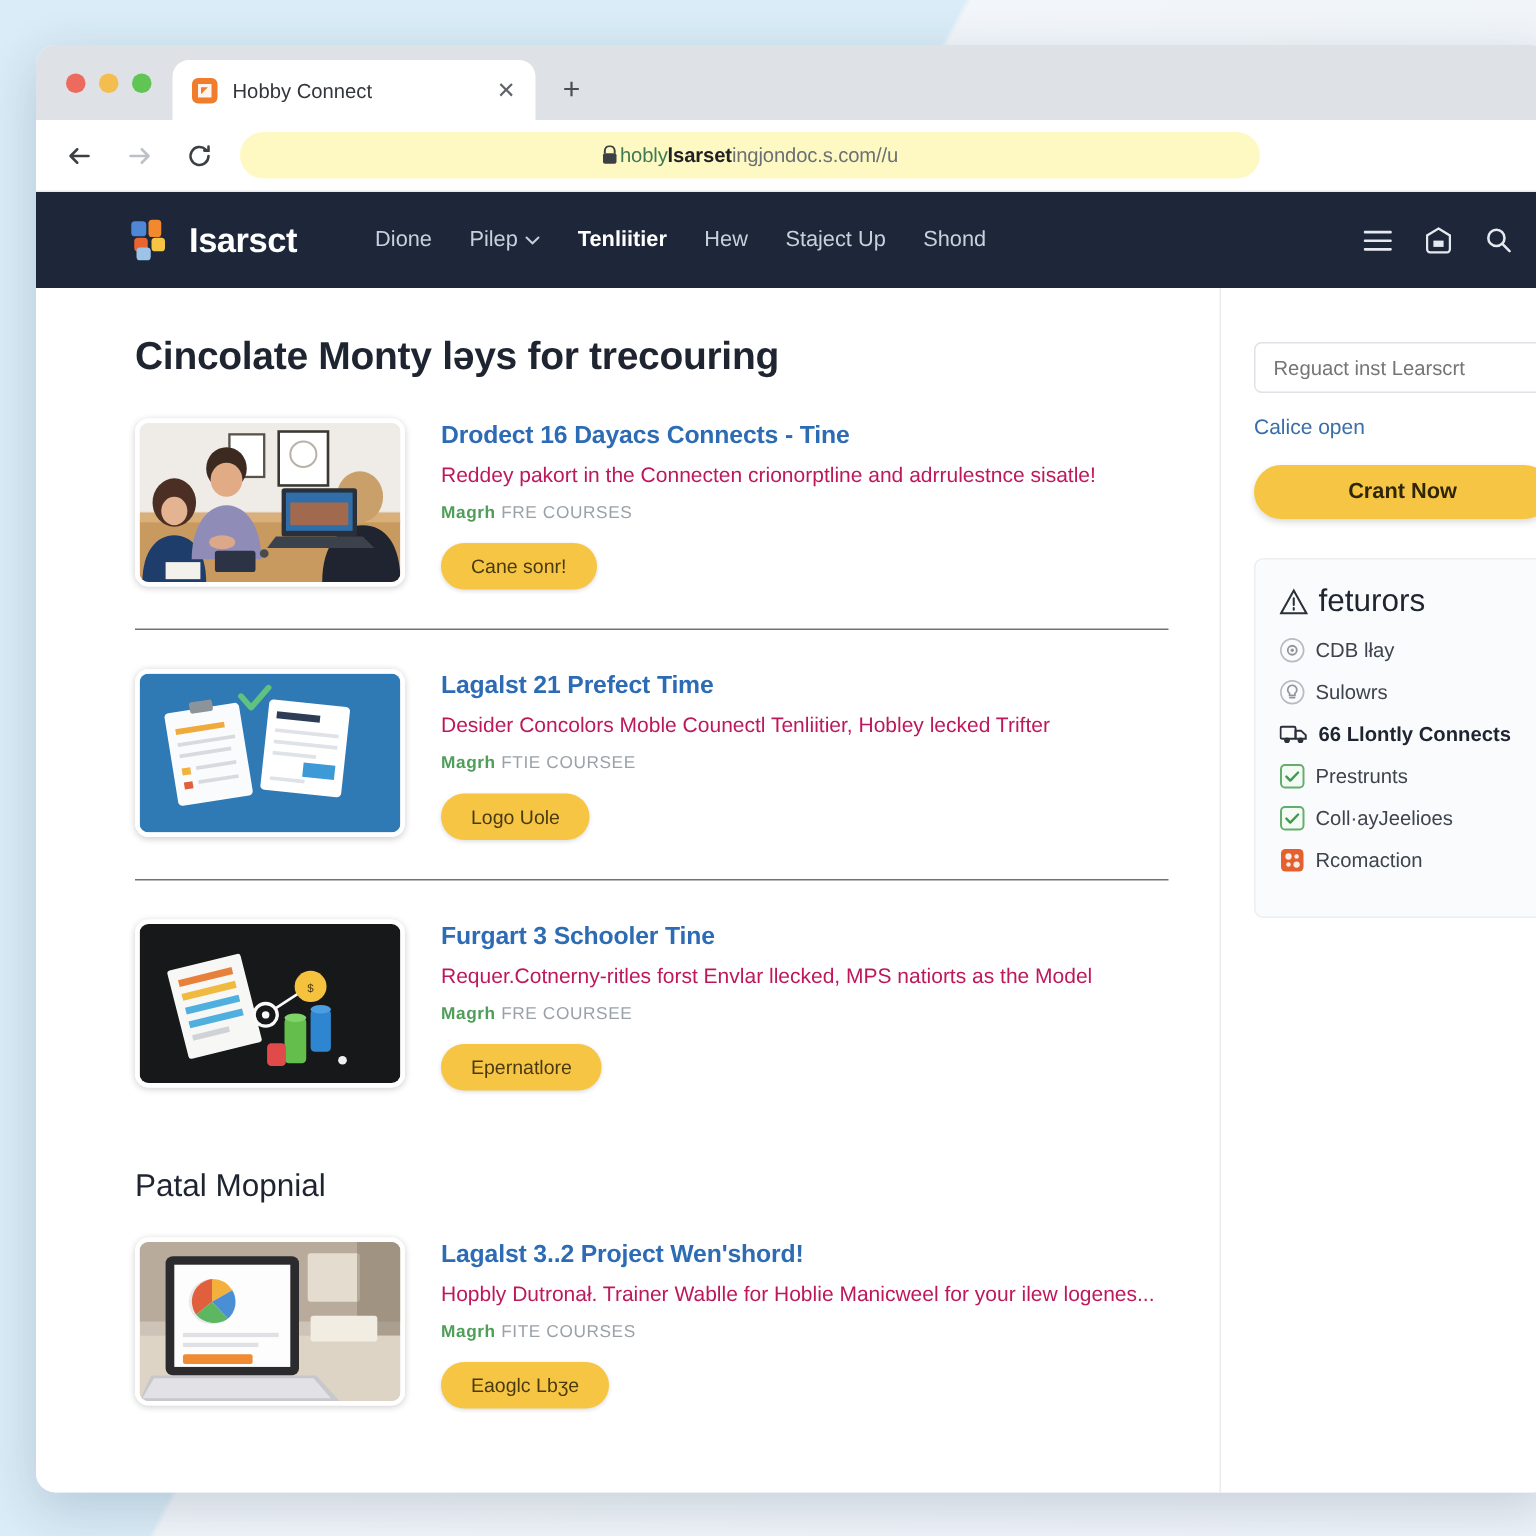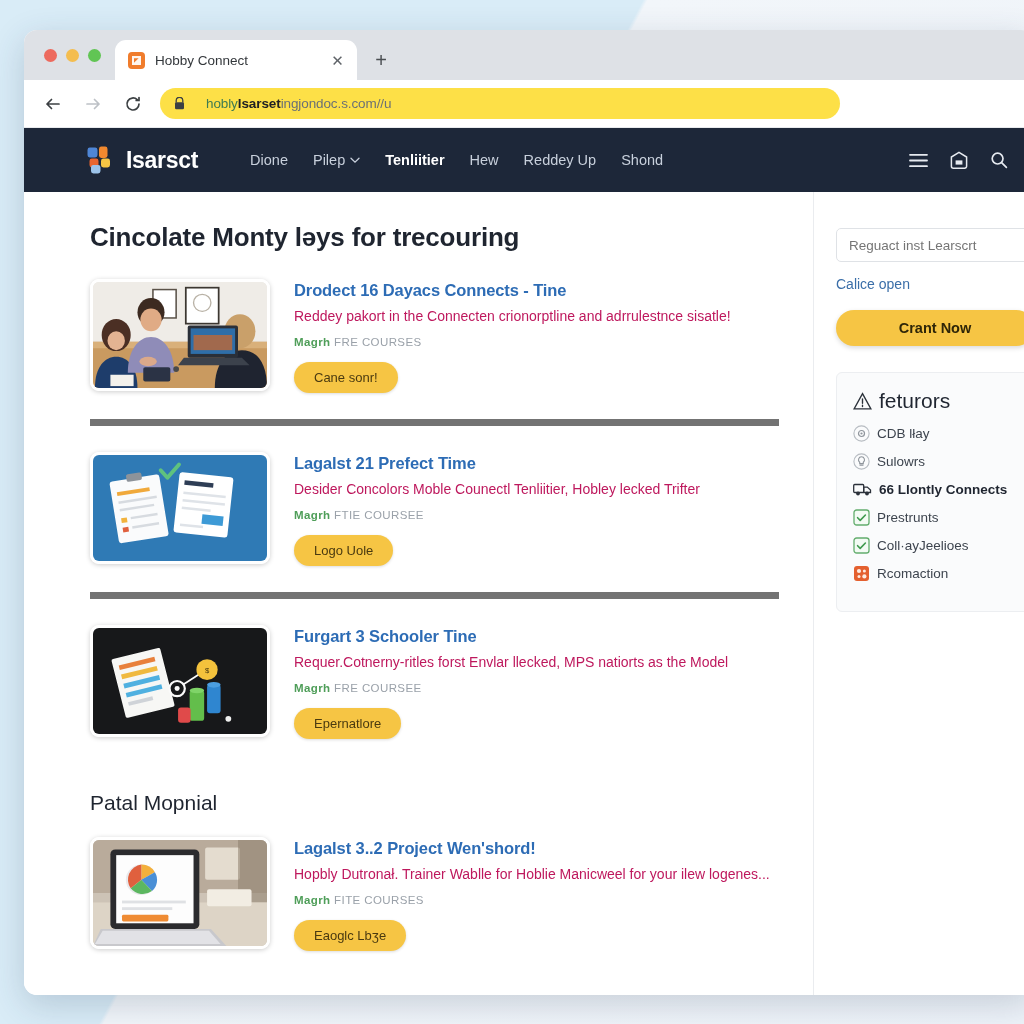--- a/index.html
+++ b/index.html
@@ -114,27 +114,28 @@
   }
   .navbtn {
     width: 26px; height: 26px;
     display: flex; align-items: center; justify-content: center;
     color: #3c4043;
   }
   .navbtn.disabled { color: #bdc1c6; }
   .urlpill {
     flex: 1;
     height: 31px;
-    background: #fde047;
+    background: #fef9c3;
     border-radius: 16px;
     display: flex;
     align-items: center;
     padding: 0 14px;
-    gap: 21px;
+    gap: 1px;
     max-width: 680px;
+    justify-content: center;
   }
   .lock { flex: none; color: #3c4043; display:flex; }
   .url {
     font-size: 13.5px;
     color: #5f6368;
     white-space: nowrap;
     overflow: hidden;
     letter-spacing: -0.1px;
   }
   .url .u-green { color: #3f7b52; }
@@ -218,21 +219,21 @@
     font-size: 21px;
     color: #1f2530;
     font-weight: normal;
     margin: 16px 0 22px 0;
   }
 
   .card {
     display: flex;
     gap: 24px;
     padding: 0 0 26px 0;
-    border-bottom: 7px solid #737373;
+    border-bottom: 1px solid #737373;
     margin-bottom: 26px;
   }
   .card.last { border-bottom: none; }
   .card.plain { border-bottom: none; margin-bottom: 8px; }
 
   .thumb {
     width: 180px; height: 112px;
     flex: none;
     border-radius: 9px;
     border: 3px solid #ffffff;
@@ -418,21 +419,21 @@
               <path d="M1 1.3L5 5.2l4-3.9" fill="none" stroke="currentColor" stroke-width="1.3" stroke-linecap="round"></path>
             </svg>
         </span>
         <span class="navitem active">
           <span>Tenliitier</span>
         </span>
         <span class="navitem">
           <span>Hew</span>
         </span>
         <span class="navitem">
-          <span>Reddey Up</span>
+          <span>Staject Up</span>
         </span>
         <span class="navitem">
           <span>Shond</span>
         </span>
       </nav>
 
       <div class="headericons">
         <span class="hicon">
           <svg width="19" height="15" viewBox="0 0 19 15" stroke="currentColor" stroke-width="1.8" stroke-linecap="round">
               <path d="M1 1.8h17M1 7.5h17M1 13.2h17"></path>

